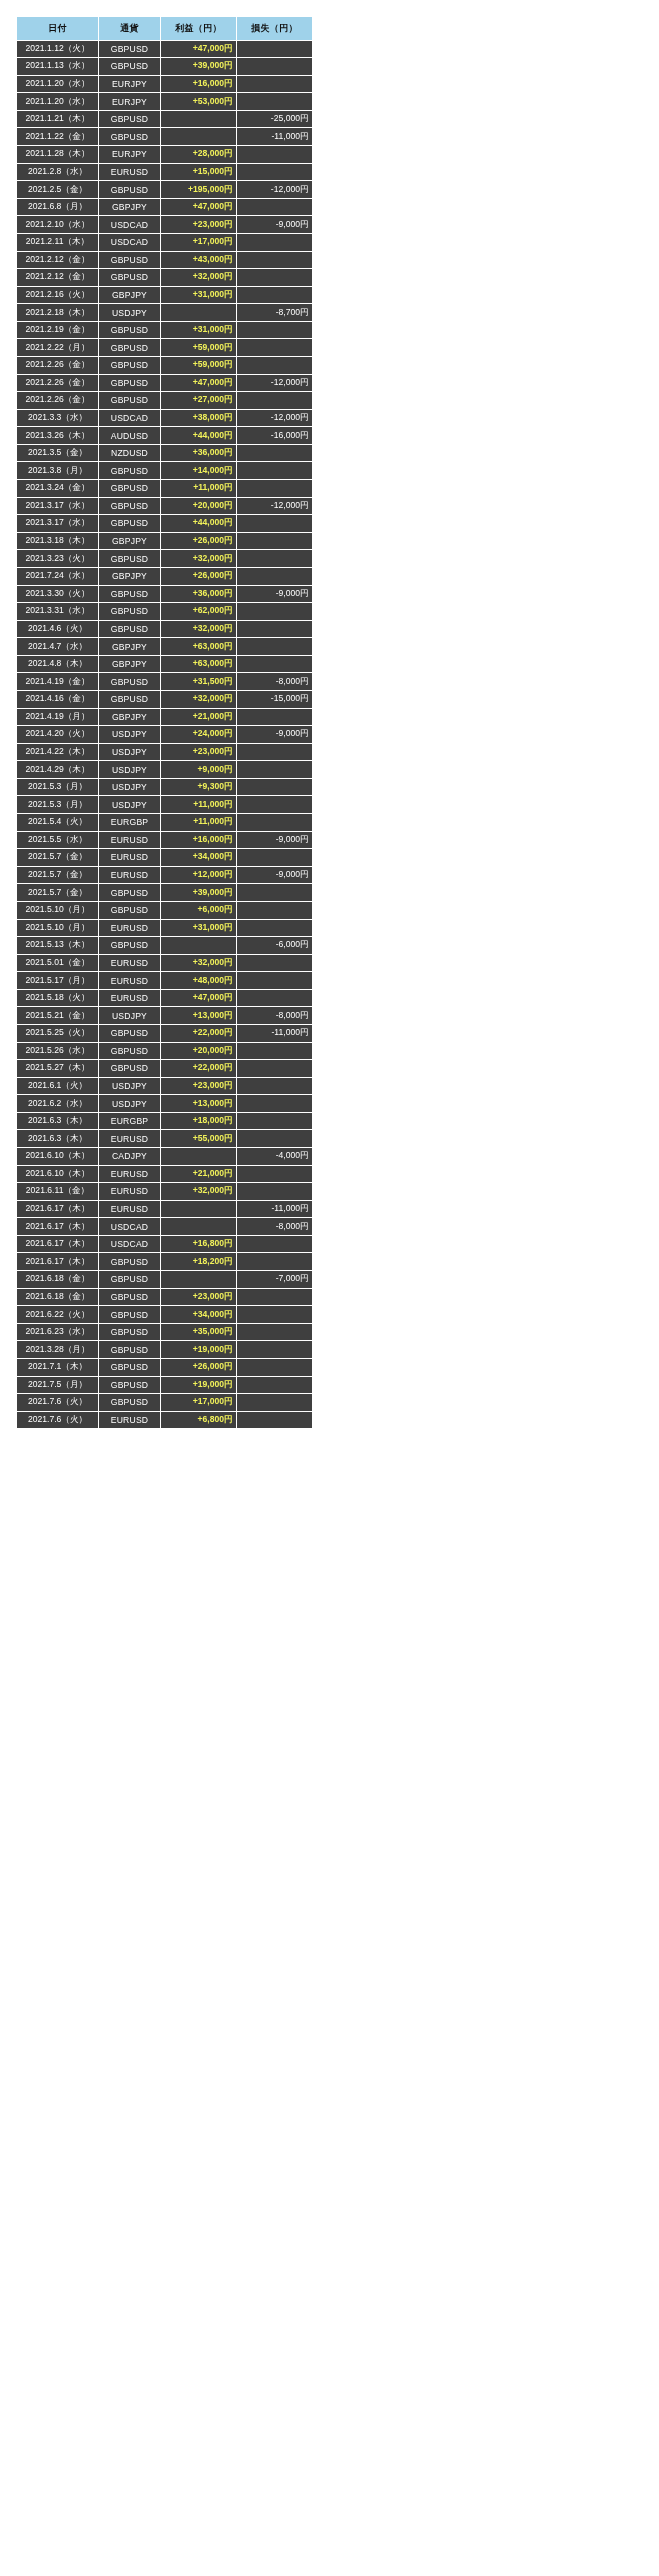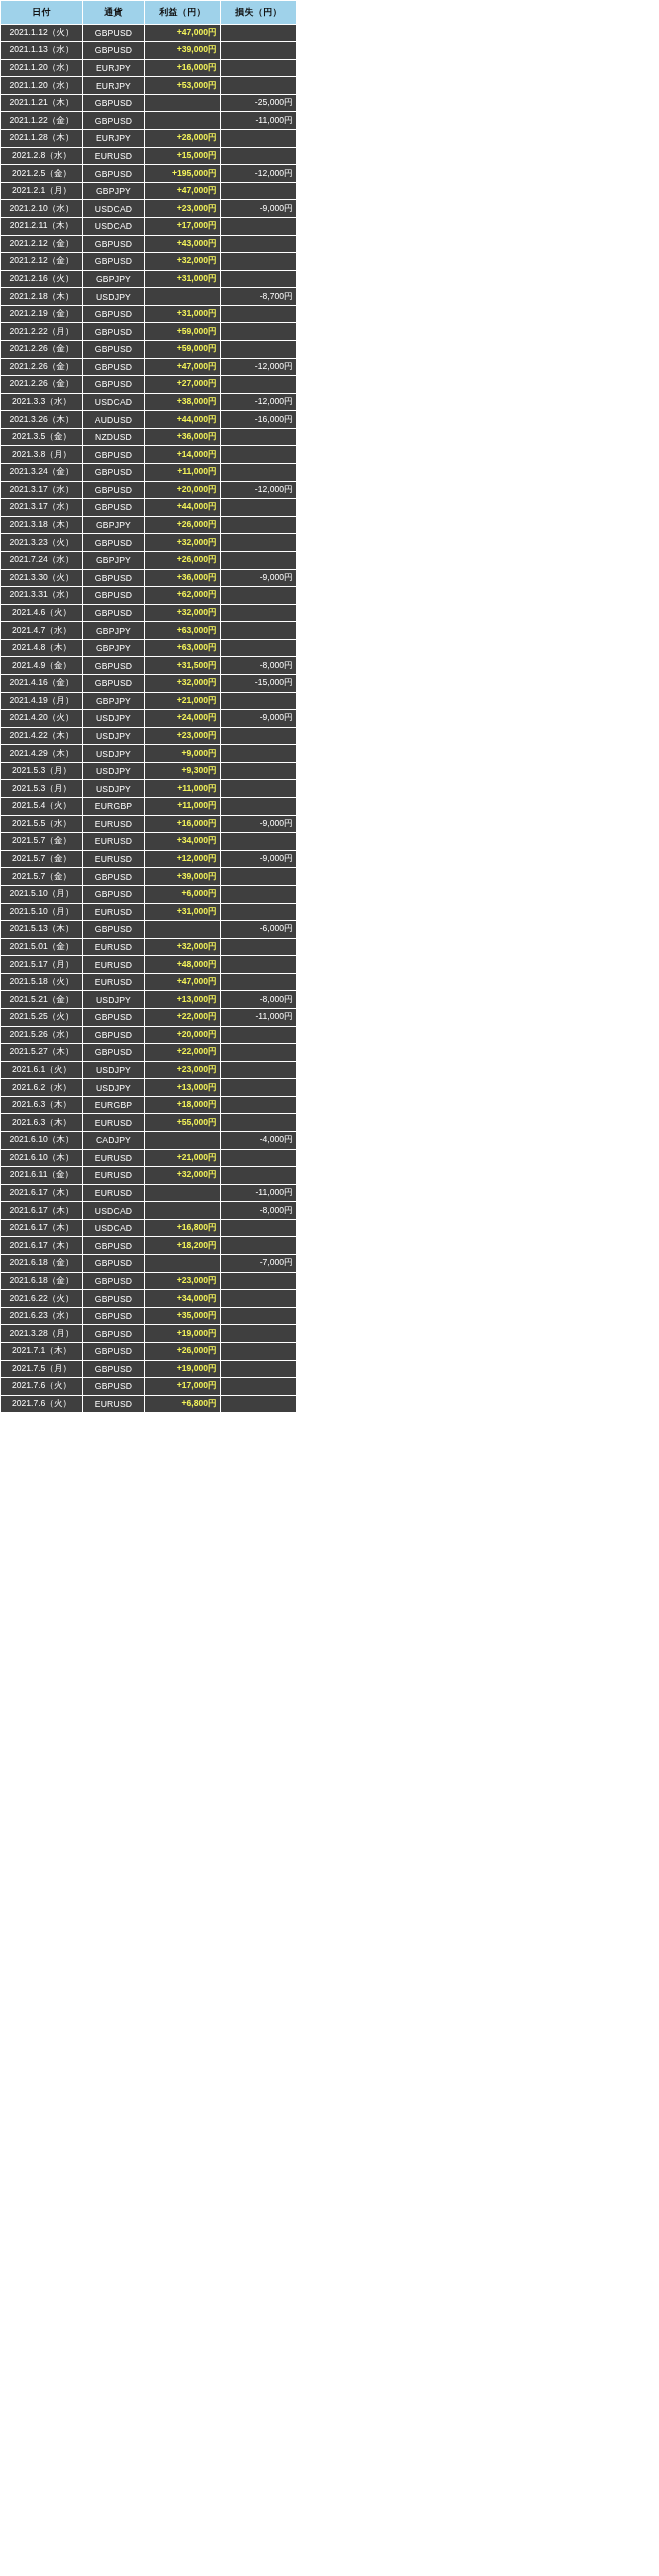--- a/index.html
+++ b/index.html
@@ -7,21 +7,21 @@
     padding: 0;
     background: #ffffff;
   }
   body {
     width: 659px;
     font-family: "Liberation Sans", sans-serif;
   }
   .wrap {
     width: 344px;
     margin: 0;
-    padding: 0;
+    padding: 16px;
   }
   table.trade-table {
     border-collapse: collapse;
     width: 295px;
     table-layout: fixed;
     background: #3a3a3a;
   }
   table.trade-table col.c-date { width: 82px; }
   table.trade-table col.c-cur  { width: 62px; }
   table.trade-table col.c-prof { width: 76px; }
@@ -136,21 +136,21 @@
           <td class="profit">+15,000円</td>
           <td class="loss"></td>
         </tr>
         <tr>
           <td class="date">2021.2.5（金）</td>
           <td class="cur">GBPUSD</td>
           <td class="profit">+195,000円</td>
           <td class="loss">-12,000円</td>
         </tr>
         <tr>
-          <td class="date">2021.2.1（月）</td>
+          <td class="date">2021.6.8（月）</td>
           <td class="cur">GBPJPY</td>
           <td class="profit">+47,000円</td>
           <td class="loss"></td>
         </tr>
         <tr>
           <td class="date">2021.2.10（水）</td>
           <td class="cur">USDCAD</td>
           <td class="profit">+23,000円</td>
           <td class="loss">-9,000円</td>
         </tr>
@@ -298,21 +298,21 @@
           <td class="profit">+63,000円</td>
           <td class="loss"></td>
         </tr>
         <tr>
           <td class="date">2021.4.8（木）</td>
           <td class="cur">GBPJPY</td>
           <td class="profit">+63,000円</td>
           <td class="loss"></td>
         </tr>
         <tr>
-          <td class="date">2021.4.9（金）</td>
+          <td class="date">2021.4.19（金）</td>
           <td class="cur">GBPUSD</td>
           <td class="profit">+31,500円</td>
           <td class="loss">-8,000円</td>
         </tr>
         <tr>
           <td class="date">2021.4.16（金）</td>
           <td class="cur">GBPUSD</td>
           <td class="profit">+32,000円</td>
           <td class="loss">-15,000円</td>
         </tr>

